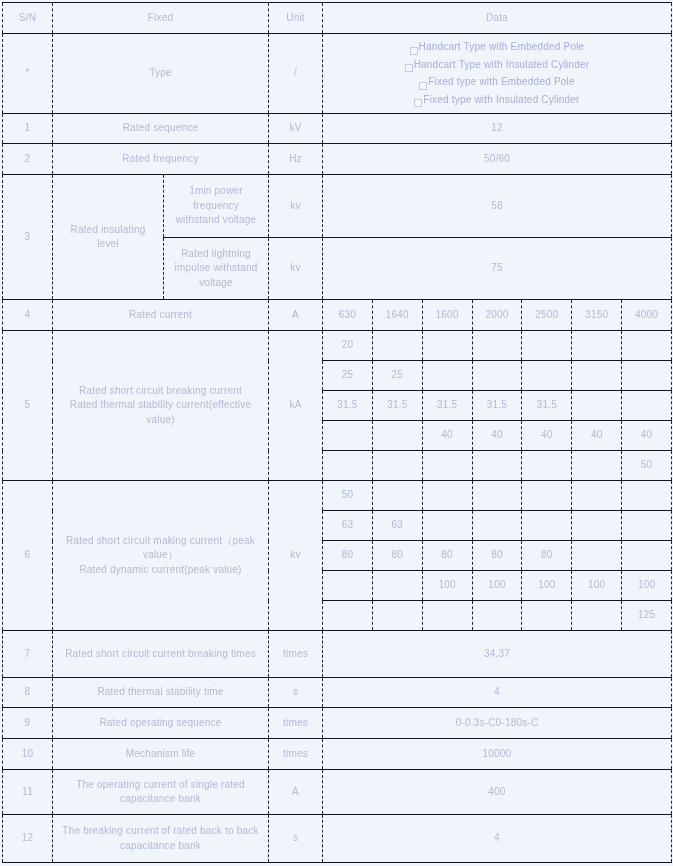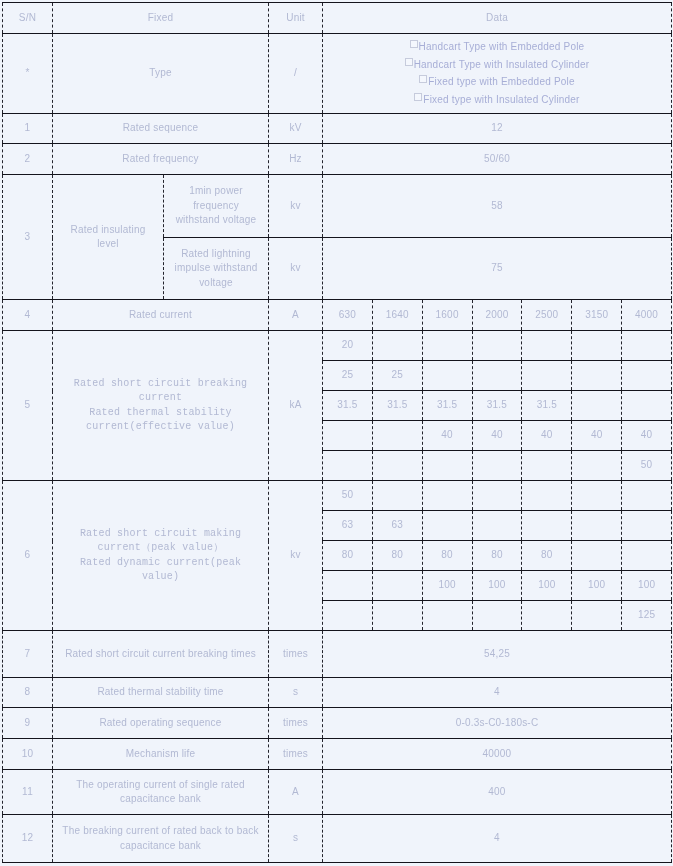--- a/index.html
+++ b/index.html
@@ -35,29 +35,29 @@
   .rh30 { height: 30px; } .rh31 { height: 31px; }
   .rh45 { height: 45px; } .rh47 { height: 47px; } .rh48 { height: 48px; }
   .rh62 { height: 62px; padding-left: 32px; } .rh63 { height: 63px; } .rh80 { height: 80px; }
   
   .opts {
     display: flex; flex-direction: column;
     align-items: center; justify-content: center;
     gap: 3px;
     color: #a7aed6;
   }
-  .opt { display: flex; align-items: flex-start; gap: 1px; }
+  .opt { display: flex; align-items: flex-end; gap: 1px; }
   .cb {
     display: inline-block;
     width: 8px; height: 8px;
     border: 1px solid #c6cbdc;
     background: #f4f7fd;
     flex: 0 0 auto;
   }
-  .nameblock div { text-align: center; font-family: Liberation Mono, monospace; }
+  .nameblock div { text-align: center; }
 </style>
 </head>
 <body>
 
 <table class="spec">
   <colgroup>
     <col style="width:50px">
     <col style="width:111px">
     <col style="width:105px">
     <col style="width:54px">
@@ -245,42 +245,42 @@
         <td></td>
         <td></td>
         <td></td>
         <td>125</td>
       </tr>
 
   <tr class="rh47">
     <td>7</td>
     <td colspan="2">Rated short circuit current breaking times</td>
     <td>times</td>
-    <td colspan="7">54,25</td>
+    <td colspan="7">34,37</td>
   </tr>
 
   <tr class="rh30">
     <td>8</td>
     <td colspan="2">Rated thermal stability time</td>
     <td>s</td>
     <td colspan="7">4</td>
   </tr>
 
   <tr class="rh31">
     <td>9</td>
     <td colspan="2">Rated operating sequence</td>
     <td>times</td>
     <td colspan="7">0-0.3s-C0-180s-C</td>
   </tr>
 
   <tr class="rh31">
     <td>10</td>
     <td colspan="2">Mechanism life</td>
     <td>times</td>
-    <td colspan="7">40000</td>
+    <td colspan="7">10000</td>
   </tr>
 
   <tr class="rh45">
     <td>11</td>
     <td colspan="2">The operating current of single rated capacitance bank</td>
     <td>A</td>
     <td colspan="7">400</td>
   </tr>
 
   <tr class="rh48">

